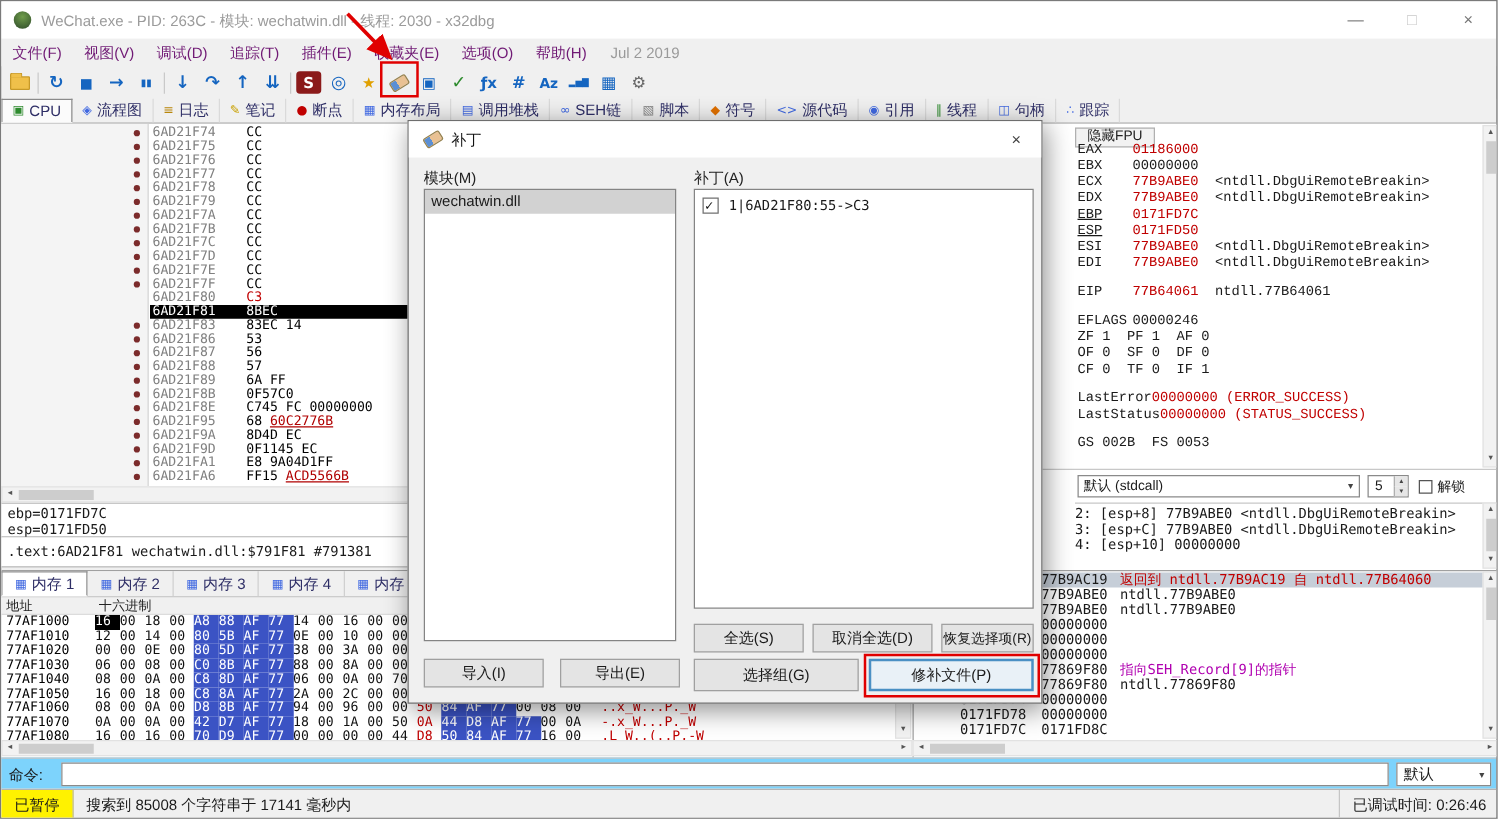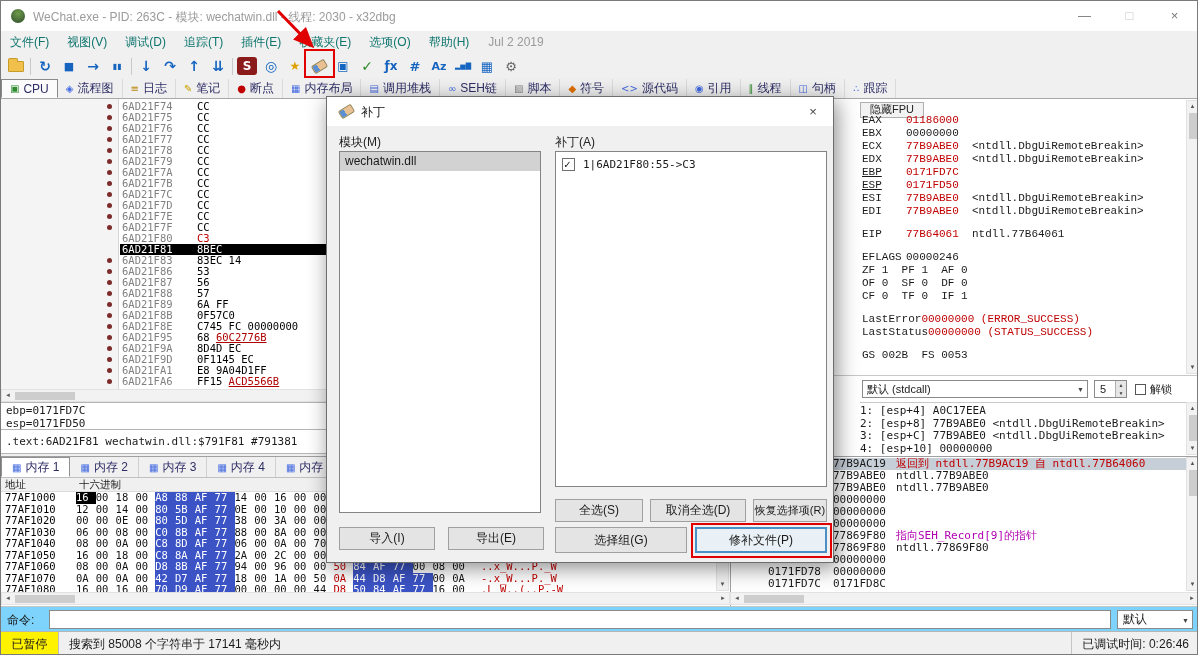--- a/index.html
+++ b/index.html
@@ -5,21 +5,21 @@
 *{margin:0;padding:0;box-sizing:border-box}
 body{background:#9a9a9a;font-family:"Liberation Sans",sans-serif}
 #win{position:relative;width:1198px;height:655px;background:#f0f0f0;border:1px solid #7a7a7a;overflow:hidden;font-size:12px;color:#1a1a1a}
 
 #titlebar{position:absolute;left:0;top:0;width:100%;height:30px;background:#ffffff}
 #app-icon{position:absolute;left:10px;top:8px;width:14px;height:14px;border-radius:7px;background:radial-gradient(circle at 50% 32%,#6f9c4b,#2e4a2a)}
 #title-text{position:absolute;left:32px;top:8px;color:#9b9b9b;font-size:12px;white-space:nowrap}
 .wbtn{position:absolute;top:0;width:45px;height:30px;text-align:center;line-height:30px;color:#777;font-size:13px}
 
 #menubar{position:absolute;left:0;top:30px;width:100%;height:22px;display:flex;align-items:center;background:#f0f0f0}
-.menu-item{padding:0 9px;height:22px;line-height:22px;color:#0f766e;white-space:nowrap}
+.menu-item{padding:0 9px;height:22px;line-height:22px;color:#701a75;white-space:nowrap}
 #build-date{color:#9a9a9a;margin-left:10px}
 
 #toolbar{position:absolute;left:0;top:52px;width:100%;height:26px;display:flex;align-items:center;padding-left:3px}
 .tool{width:24px;height:22px;display:flex;align-items:center;justify-content:center;font-size:14px;font-weight:bold;font-family:"DejaVu Sans",sans-serif}
 .tsep{width:1px;height:17px;background:#c9c9c9;margin:0 2px}
 .folder{width:16px;height:11px;background:#f0c04a;border:1px solid #c89a28;border-radius:1px;position:relative}
 .folder::before{content:"";position:absolute;top:-4px;left:-1px;width:8px;height:3px;background:#f0c04a;border:1px solid #c89a28;border-bottom:none;border-radius:2px 2px 0 0}
 .eraser{display:inline-block;width:15px;height:9px;border-radius:2px;transform:rotate(-32deg);background:linear-gradient(90deg,#5b8fd4 0 38%,#e9c193 38%);border:1px solid #96824f}
 
 #tabbar{position:absolute;left:0;top:78px;width:100%;height:20px;display:flex;background:#f0f0f0;border-bottom:1px solid #a8a8a8}
@@ -430,21 +430,20 @@
       <span class="spin-btns">
           <i>▲</i>
           <i>▼</i>
         </span>
     </div>
     <div id="unlock">
       <span class="cbx"></span>
       <span>解锁</span>
     </div>
     <div id="args">
-        <div class="argline">1: [esp+4] A0C17EEA</div>
         <div class="argline">2: [esp+8] 77B9ABE0 &lt;ntdll.DbgUiRemoteBreakin&gt;</div>
         <div class="argline">3: [esp+C] 77B9ABE0 &lt;ntdll.DbgUiRemoteBreakin&gt;</div>
         <div class="argline">4: [esp+10] 00000000</div>
       </div>
   </div>
 
   <div id="dump">
     <div id="dump-tabs">
         <span class="dtab active">
           <span class="dtabicon" style="color: rgb(65, 105, 225);">▦</span>

